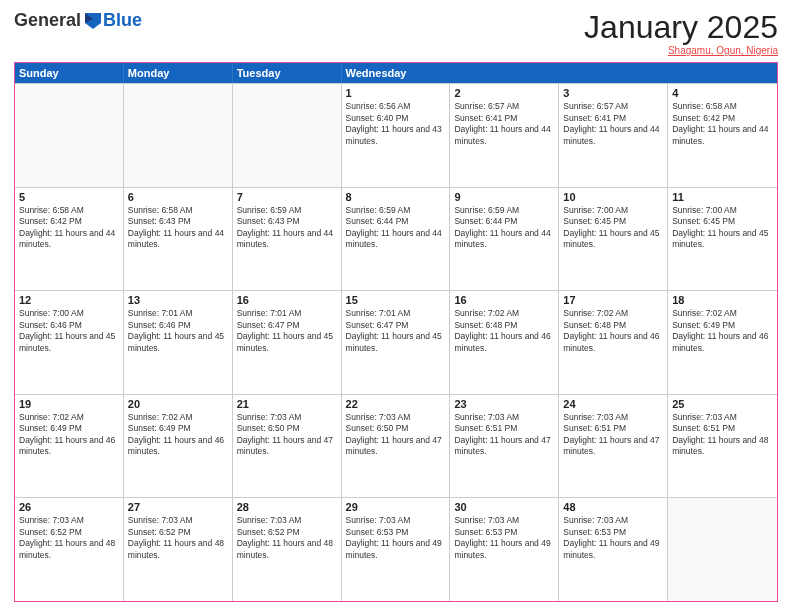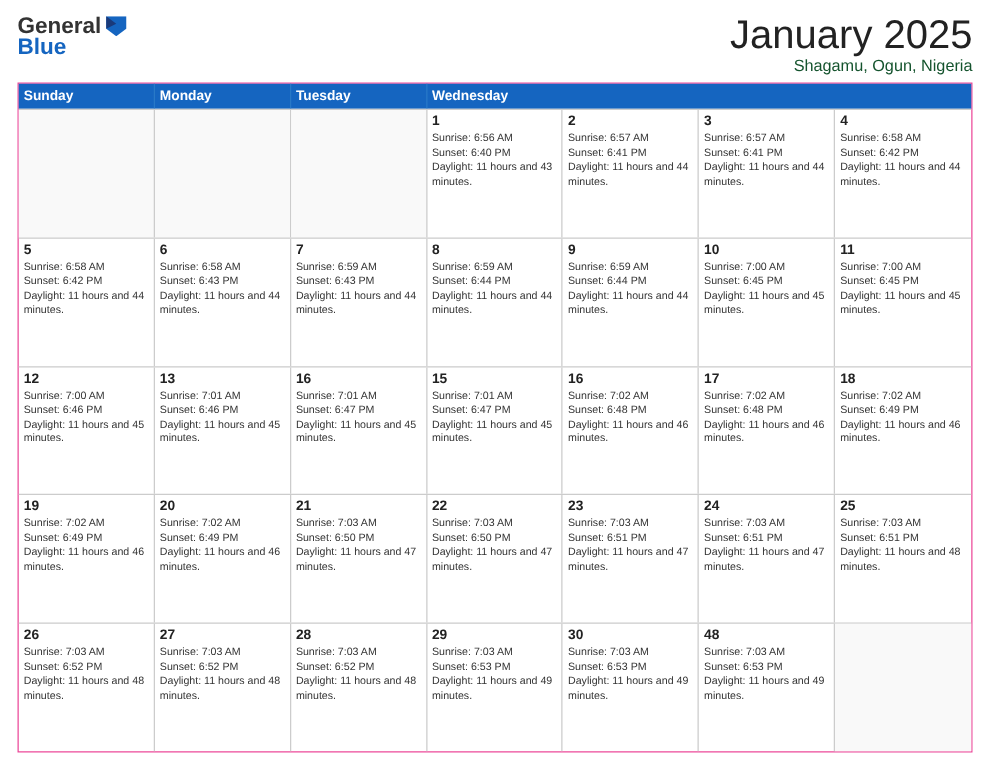--- a/index.html
+++ b/index.html
@@ -18,35 +18,36 @@
       flex-direction: column;
     }
     .header {
       display: flex;
       justify-content: space-between;
       align-items: flex-start;
       margin-bottom: 6px;
     }
     .logo {
       display: flex;
-      flex-direction: column;
-      align-items: flex-start;
+      flex-direction: row;
+      align-items: flex-end;
     }
     .title-block {
       text-align: right;
     }
     .month-title {
       font-size: 32px;
       font-weight: normal;
       color: #222;
       line-height: 1.1;
     }
     .location {
-      font-size: 13px;
-      color: #14532d;
+      font-size: 10px;
+      color: #ef4444;
+      text-decoration: underline;
     }
     .calendar {
       flex: 1;
       display: flex;
       flex-direction: column;
       border: 1px solid #ec4899;
     }
     .cal-header {
       display: grid;
       grid-template-columns: repeat(7, 1fr);

